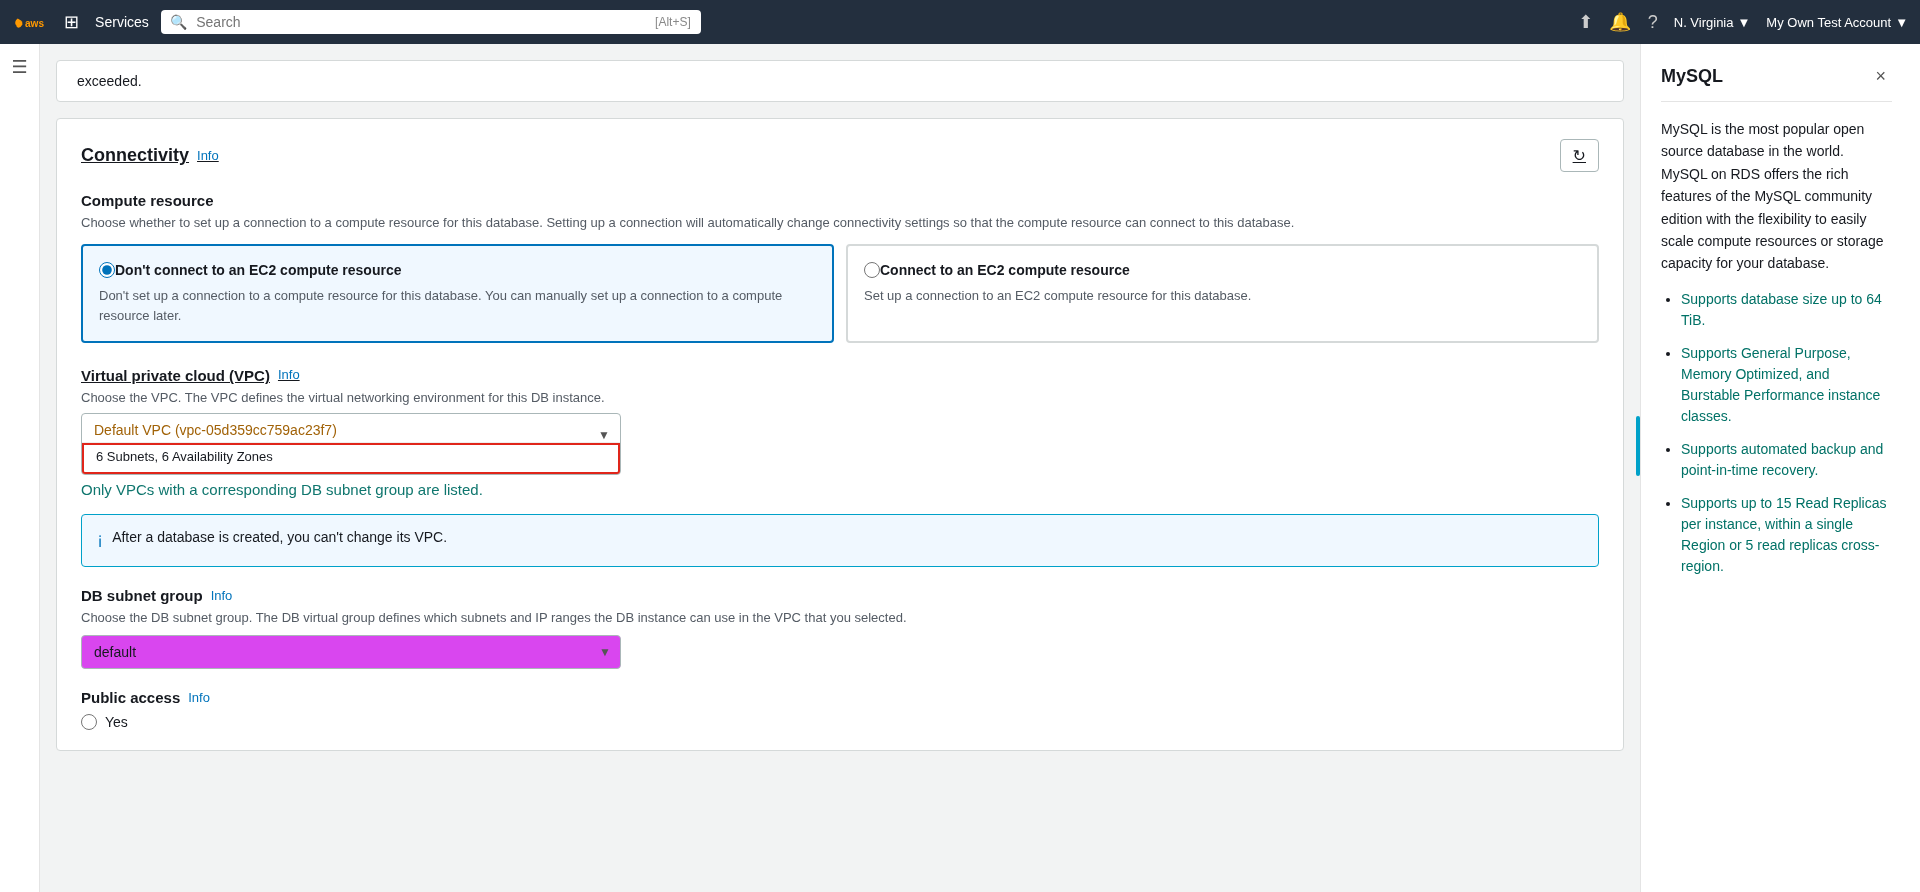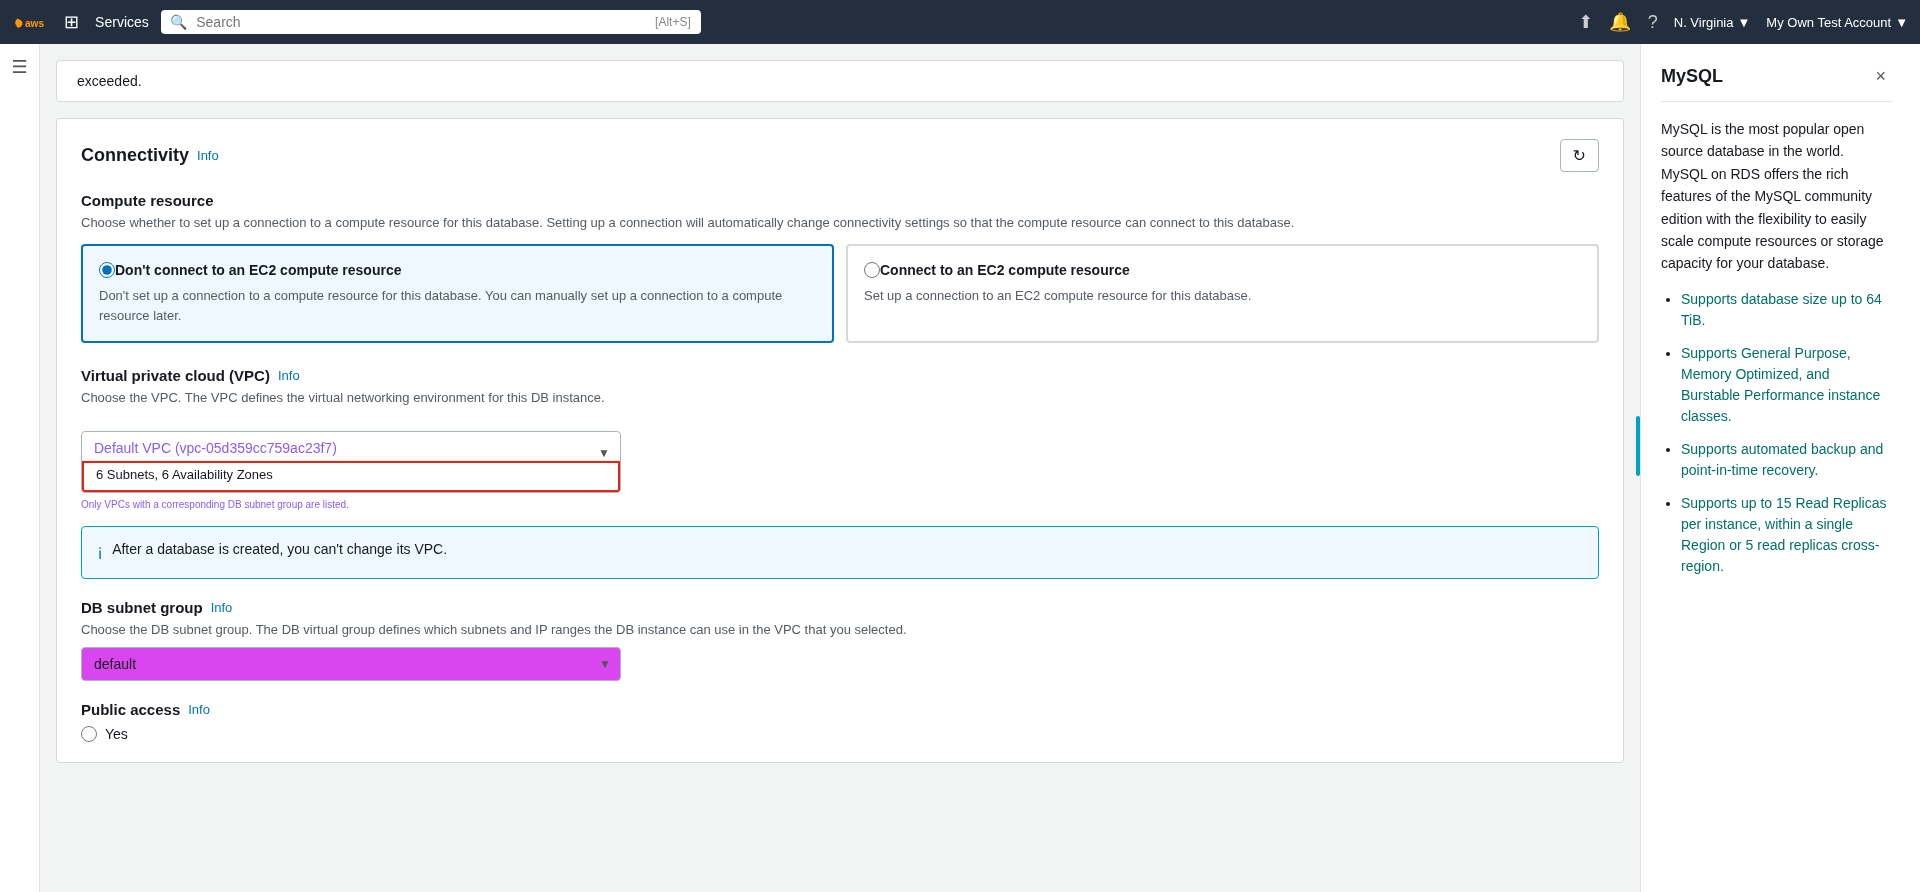--- a/index.html
+++ b/index.html
@@ -144,20 +144,21 @@
       border: 1px solid #d5d9d9;
       border-radius: 4px;
       margin: 0 16px 16px 16px;
       padding: 20px 24px;
     }
     .connectivity-header {
       display: flex;
       align-items: center;
       justify-content: space-between;
       margin-bottom: 20px;
+      text-decoration: underline;
     }
     .connectivity-title {
       display: flex;
       align-items: center;
       gap: 8px;
     }
     .connectivity-title h2 {
       font-size: 18px;
       font-weight: 700;
       color: #16191f;
@@ -228,74 +229,74 @@
       width: 16px;
       height: 16px;
     }
 
     
     .vpc-section {
       margin-bottom: 16px;
     }
     .vpc-label-row {
       display: flex;
-      align-items: center;
       gap: 8px;
       margin-bottom: 6px;
+      text-decoration: underline;
     }
     .vpc-label-row span {
       font-size: 15px;
       font-weight: 700;
     }
     .vpc-desc {
       font-size: 13px;
       color: #545b64;
-      margin-bottom: 26px;
+      margin-bottom: 8px;
     }
 
     .vpc-select-wrapper {
       position: relative;
       width: 100%;
       max-width: 540px;
     }
     .vpc-select {
       width: 100%;
       border: 1px solid #aab7b8;
       border-radius: 4px;
       background: #fff;
       padding: 0;
       cursor: pointer;
       position: relative;
     }
     .vpc-select-main {
       padding: 8px 36px 4px 12px;
       font-size: 14px;
-      color: #8b5cf6;
+      color: #a16207;
       border-bottom: 1px solid #eee;
     }
     .vpc-select-sub {
       padding: 4px 12px 8px 12px;
       font-size: 13px;
       color: #16191f;
       background: #fff;
       border: 2px solid #e0251a;
       border-radius: 0 0 3px 3px;
       position: relative;
     }
     .vpc-dropdown-arrow {
       position: absolute;
       right: 10px;
       top: 14px;
       color: #555;
       font-size: 12px;
       pointer-events: none;
     }
     .vpc-hint {
-      font-size: 10px;
-      color: #8b5cf6;
+      font-size: 15px;
+      color: #0f766e;
       margin-top: 6px;
     }
 
     
     .info-alert {
       border: 1px solid #00a1c9;
       background: #f0f8ff;
       border-radius: 4px;
       padding: 14px 16px;
       display: flex;

